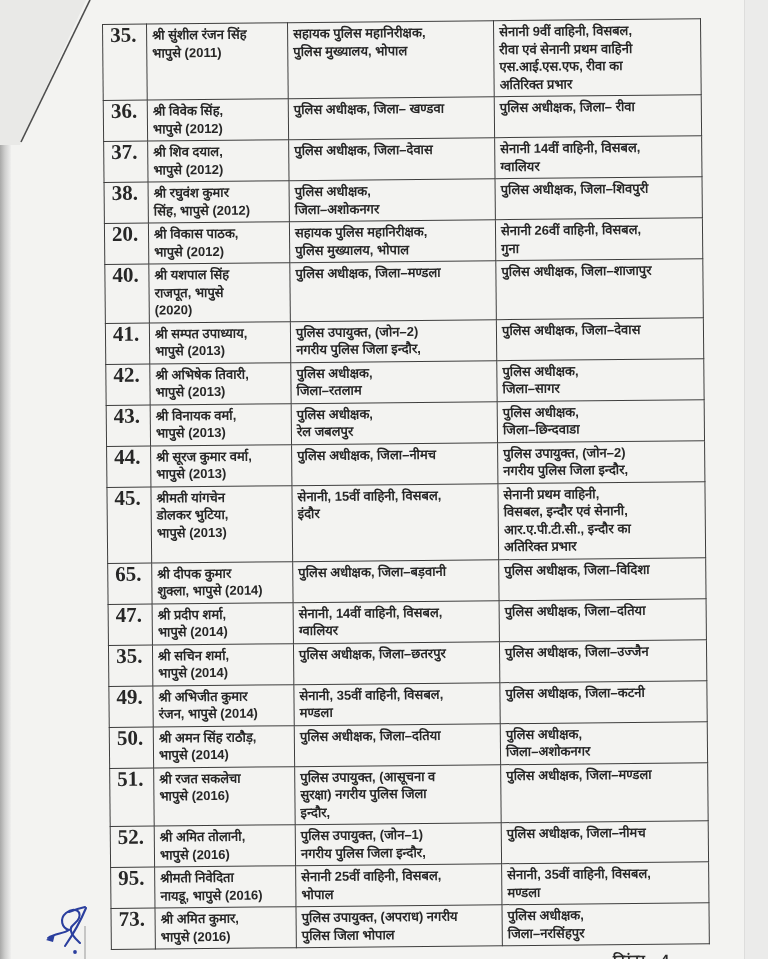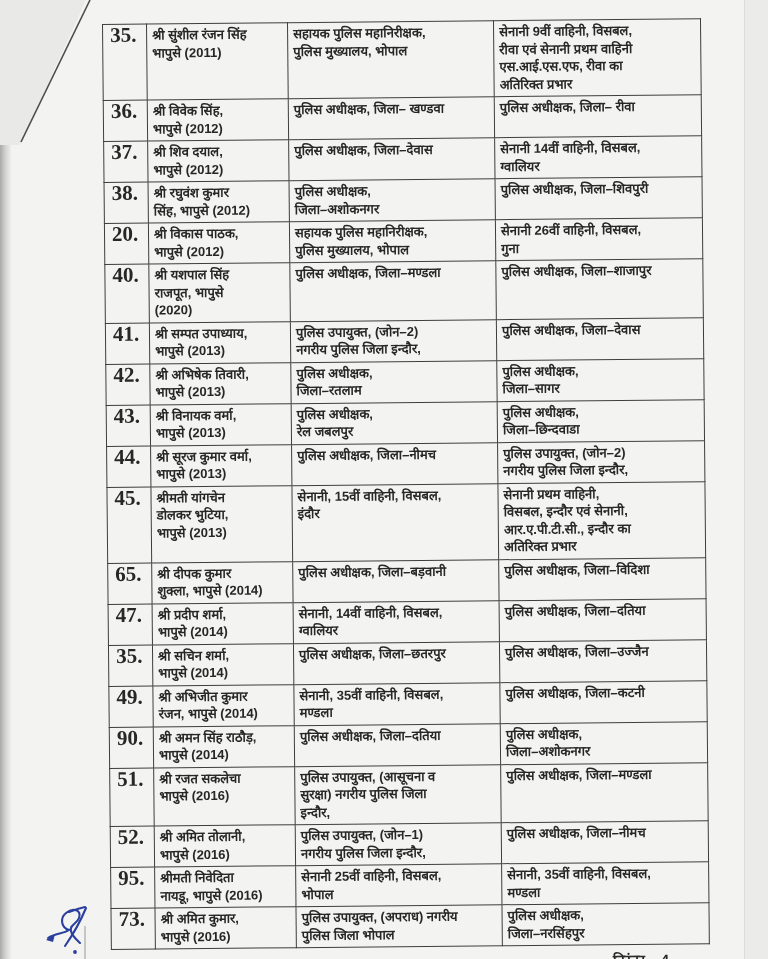--- a/index.html
+++ b/index.html
@@ -196,21 +196,21 @@
         </tr>
         <tr>
           <td class="sno">49.</td>
           <td>श्री अभिजीत कुमार
 रंजन, भापुसे (2014)</td>
           <td>सेनानी, 35वीं वाहिनी, विसबल,
 मण्डला</td>
           <td>पुलिस अधीक्षक, जिला–कटनी</td>
         </tr>
         <tr>
-          <td class="sno">90.</td>
+          <td class="sno">50.</td>
           <td>श्री अमन सिंह राठौड़,
 भापुसे (2014)</td>
           <td>पुलिस अधीक्षक, जिला–दतिया</td>
           <td>पुलिस अधीक्षक,
 जिला–अशोकनगर</td>
         </tr>
         <tr>
           <td class="sno">51.</td>
           <td>श्री रजत सकलेचा
 भापुसे (2016)</td>

